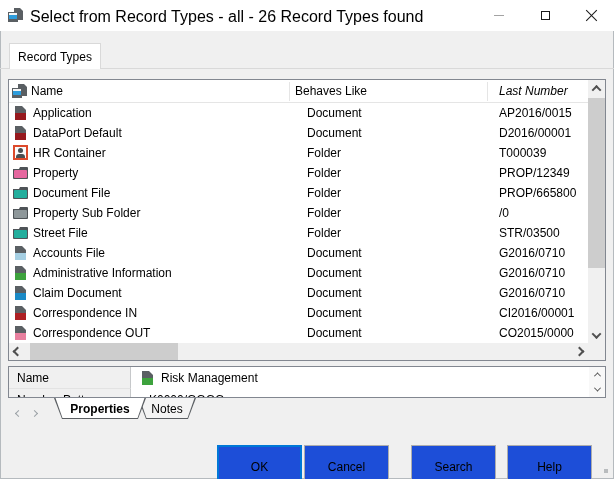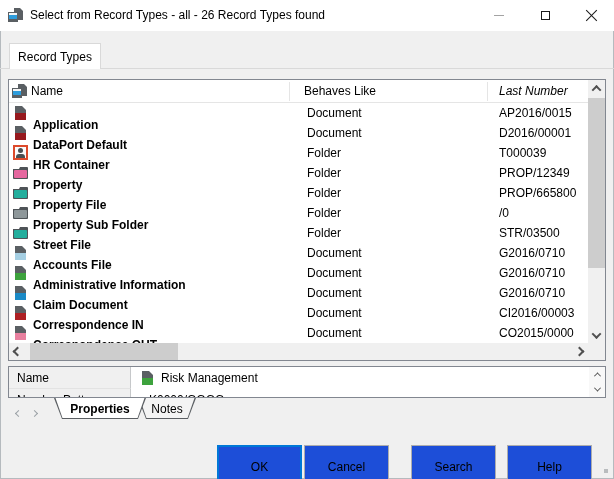--- a/index.html
+++ b/index.html
@@ -3,21 +3,21 @@
 <meta charset="utf-8">
 <style>
   * { margin:0; padding:0; box-sizing:border-box; }
   html,body { width:614px; height:479px; }
   body { font-family:"Liberation Sans", sans-serif; font-size:12px; color:#000; }
   #win { position:relative; width:614px; height:479px; background:#f0f0f0; overflow:hidden;
          box-shadow: inset 0 0 0 1px #b5babe; }
 
   
   #titlebar { position:absolute; left:0; top:0; width:614px; height:31px; background:#fff; }
-  #title-text { position:absolute; left:30px; top:8px; font-size:12px; white-space:nowrap; }
+  #title-text { position:absolute; left:30px; top:8px; font-size:16px; white-space:nowrap; }
   .cap-btn { position:absolute; top:0; width:46px; height:31px; display:flex; align-items:center; justify-content:center; }
   #cap-min { right:92px; } #cap-max { right:46px; } #cap-close { right:0; }
   #cap-min .bar { width:10px; height:1px; background:#a3a3a3; }
   #cap-max .box { width:9px; height:9px; border:1px solid #1a1a1a; }
   #cap-close .x { position:relative; width:13px; height:13px; }
   #cap-close .x::before, #cap-close .x::after { content:""; position:absolute; left:-1px; top:6px; width:15px; height:1px; background:#1a1a1a; }
   #cap-close .x::before { transform:rotate(45deg); } #cap-close .x::after { transform:rotate(-45deg); }
 
   
   .icon-rt { position:relative; width:16px; height:14px; display:inline-block; }
@@ -30,28 +30,28 @@
 
   
   #tab-line { position:absolute; left:0; top:68px; width:614px; height:1px; background:#d9d9d9; }
   #tab-record-types { position:absolute; left:9px; top:43px; width:92px; height:26px; background:#fff;
                       border:1px solid #d9d9d9; border-bottom:none; z-index:2; display:flex; align-items:center; justify-content:center; }
 
   
   #list { position:absolute; left:8px; top:79px; width:598px; height:282px; background:#fff; border:1px solid #828790; overflow:hidden; }
   #lv-header { position:absolute; left:0; top:0; width:579px; height:23px; background:#fff; border-bottom:1px solid #e5e5e5; }
   .hdr-cell { position:absolute; top:0; height:22px; line-height:22px; }
-  #hdr-name { left:22px; } #hdr-behaves { left:295px; } #hdr-last { left:490px;font-style:italic; }
+  #hdr-name { left:22px; } #hdr-behaves { left:286px; } #hdr-last { left:490px;font-style:italic; }
   #hdr-icon { position:absolute; left:3px; top:4px; }
   .hdr-div { position:absolute; top:2px; width:1px; height:19px; background:#e5e5e5; }
   #hdr-div1 { left:280px; } #hdr-div2 { left:478px; }
 
   #lv-rows { position:absolute; left:0; top:23px; width:579px; }
   .row { position:relative; height:20px; line-height:20px; white-space:nowrap; }
-  .c-name { position:absolute; left:24px; top:12px;font-weight:bold; }
+  .c-name { position:absolute; left:24px; top:0; }
   .c-behaves { position:absolute; left:298px; top:0; }
   .c-last { position:absolute; left:490px; top:0; width:88px; overflow:hidden; }
   .li-icon { position:absolute; left:4px; top:3px; width:16px; height:14px; }
 
   
   .li-icon[data-icon="document"]::before { content:""; position:absolute; left:2px; top:0; width:11px; height:14px; background:#5a5f63;
        clip-path:polygon(0 0,7px 0,11px 4px,11px 14px,0 14px); }
   .li-icon[data-icon="document"]::after { content:""; position:absolute; left:2px; top:7px; width:11px; height:7px; background:var(--c,#888); }
   
   .li-icon[data-icon="folder"]::before { content:""; position:absolute; left:0; top:1px; width:15px; height:12px; background:#4e5357; border-radius:1px;
@@ -176,21 +176,21 @@
         <span class="c-last">T000039</span>
       </div>
       <div class="row">
         <span class="li-icon" data-icon="folder" style="--c: #e5679f;"></span>
         <span class="c-name">Property</span>
         <span class="c-behaves">Folder</span>
         <span class="c-last">PROP/12349</span>
       </div>
       <div class="row">
         <span class="li-icon" data-icon="folder" style="--c: #23ae9d;"></span>
-        <span class="c-name">Property File</span>
+        <span class="c-name">Document File</span>
         <span class="c-behaves">Folder</span>
         <span class="c-last">PROP/665800</span>
       </div>
       <div class="row">
         <span class="li-icon" data-icon="folder" style="--c: #8e979a;"></span>
         <span class="c-name">Property Sub Folder</span>
         <span class="c-behaves">Folder</span>
         <span class="c-last">/0</span>
       </div>
       <div class="row">
@@ -214,21 +214,21 @@
       <div class="row">
         <span class="li-icon" data-icon="document" style="--c: #1b8ac6;"></span>
         <span class="c-name">Claim Document</span>
         <span class="c-behaves">Document</span>
         <span class="c-last">G2016/0710</span>
       </div>
       <div class="row">
         <span class="li-icon" data-icon="document" style="--c: #ad2024;"></span>
         <span class="c-name">Correspondence IN</span>
         <span class="c-behaves">Document</span>
-        <span class="c-last">CI2016/00003</span>
+        <span class="c-last">CI2016/00001</span>
       </div>
       <div class="row">
         <span class="li-icon" data-icon="document" style="--c: #e8809f;"></span>
         <span class="c-name">Correspondence OUT</span>
         <span class="c-behaves">Document</span>
         <span class="c-last">CO2015/0000</span>
       </div>
     </div>
 
     <div id="v-scroll">

